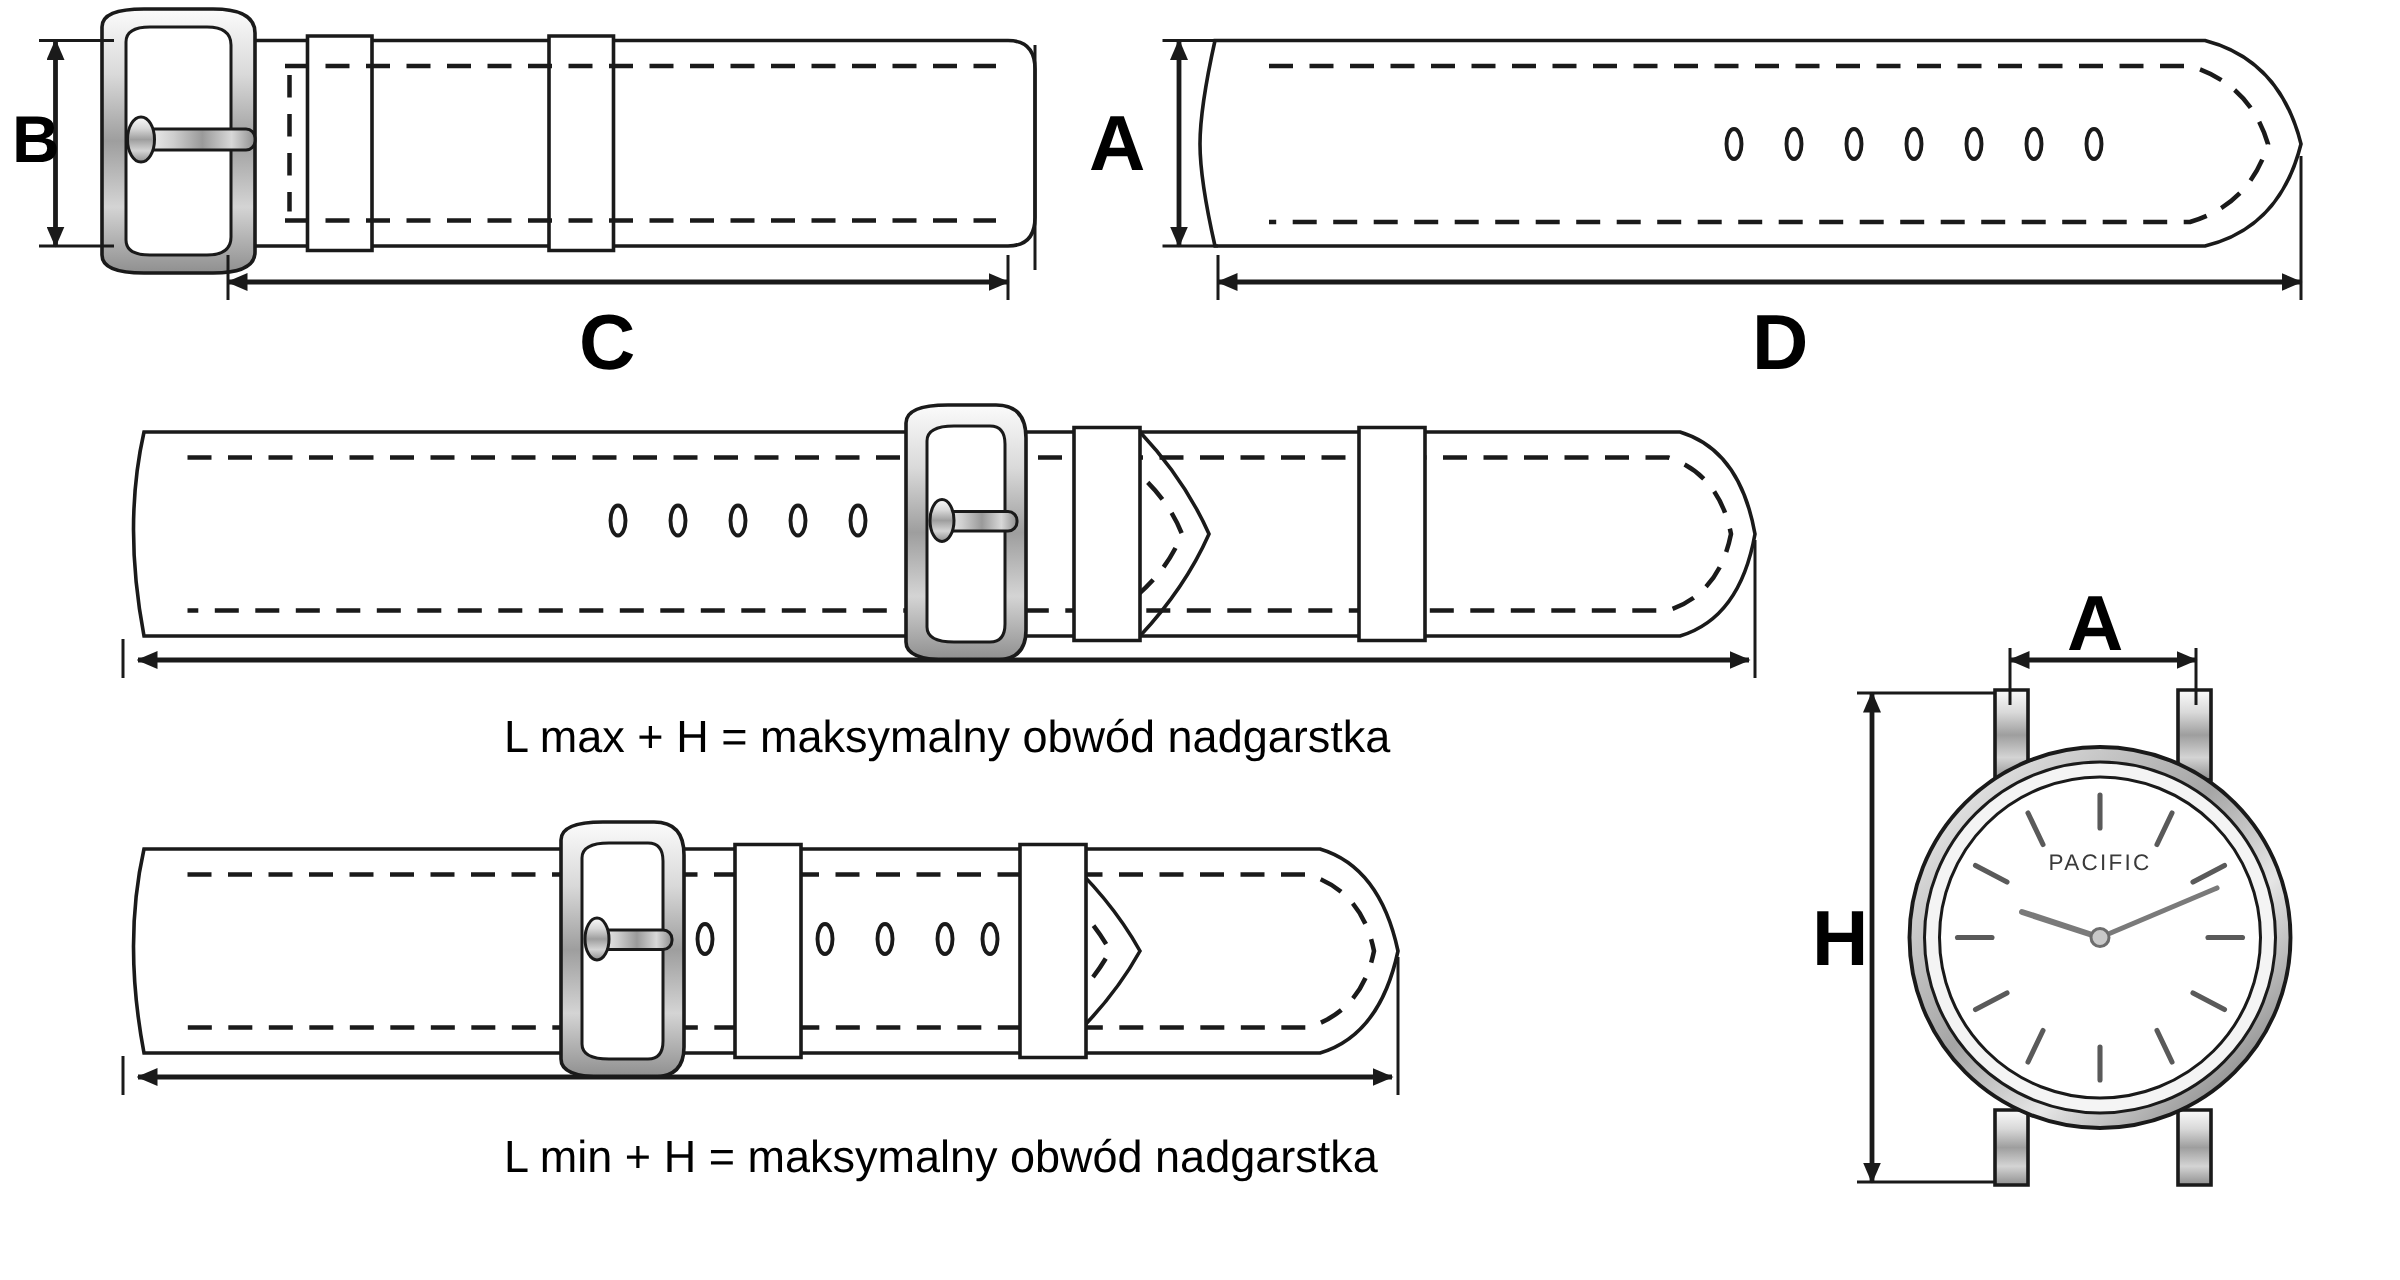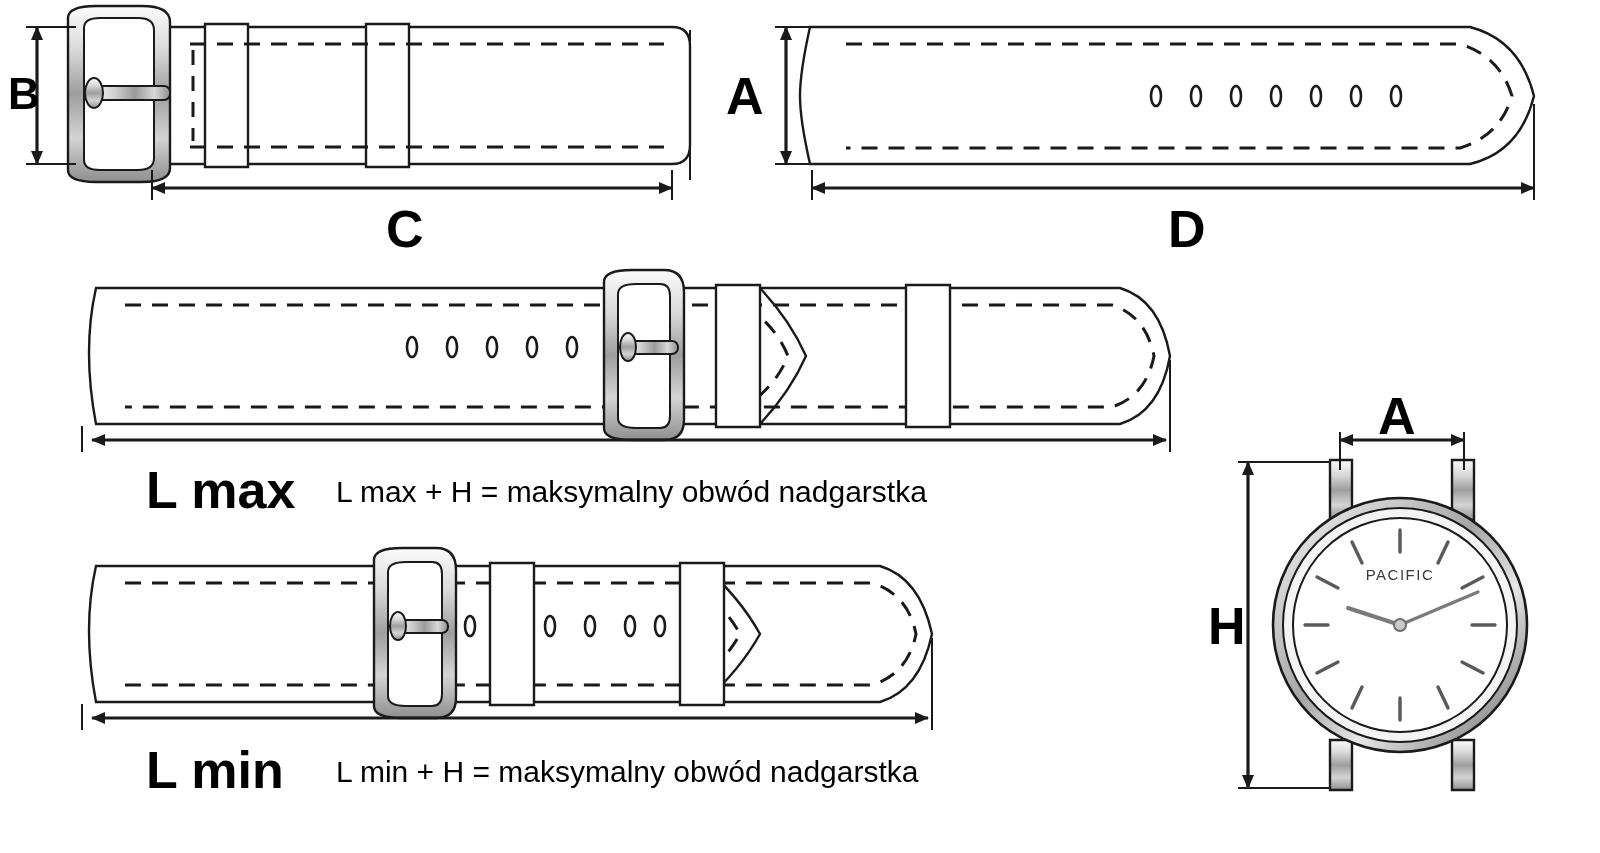--- a/index.html
+++ b/index.html
@@ -248,25 +248,23 @@
   </svg>
 
   <div class="lbl lbl-big" style="left:8px; top:72px;">B</div>
 
   <div class="lbl lbl-huge" style="left:386px; top:203px;">C</div>
 
   <div class="lbl lbl-huge" style="left:726px; top:70px;">A</div>
 
   <div class="lbl lbl-huge" style="left:1168px; top:203px;">D</div>
 
-  <div class="lbl lbl-huge" style="left:146px; top:464px;">L max</div>
 
   <div class="lbl lbl-note" style="left:336px; top:477px;">L max + H  = maksymalny obwód nadgarstka</div>
 
-  <div class="lbl lbl-huge" style="left:146px; top:744px;">L min</div>
 
   <div class="lbl lbl-note" style="left:336px; top:757px;">L min + H  = maksymalny obwód nadgarstka</div>
 
   <div class="lbl lbl-huge" style="left:1378px; top:390px;">A</div>
 
   <div class="lbl lbl-huge" style="left:1208px; top:600px;">H</div>
 
 </div>
 
 </body></html>

